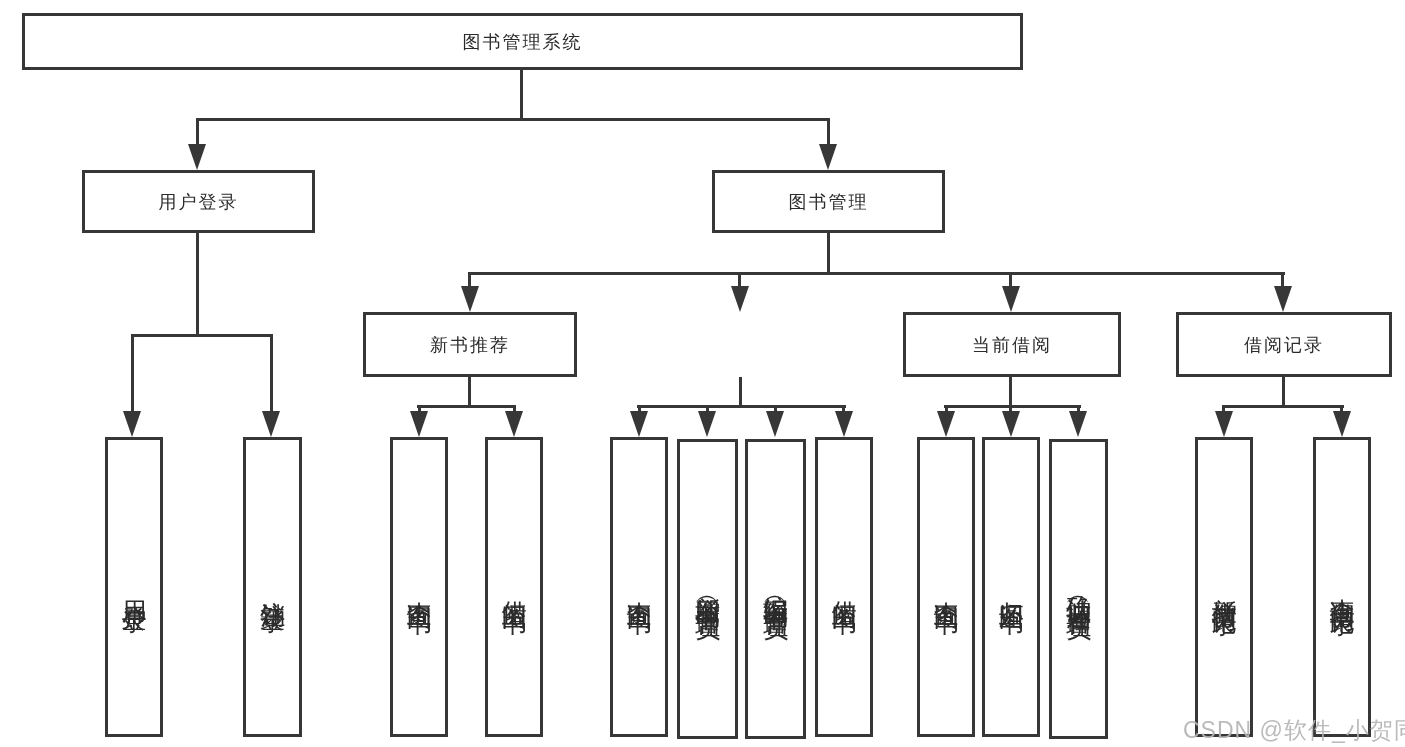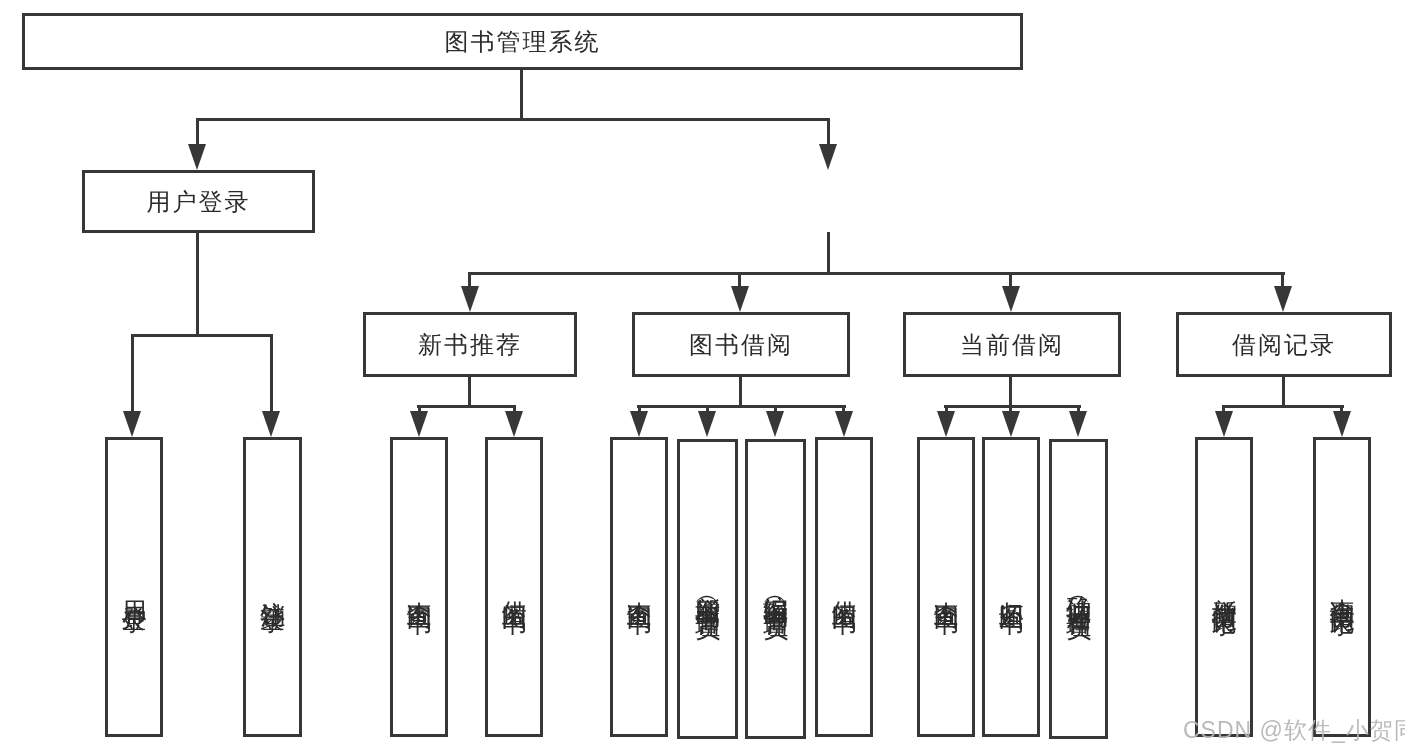--- a/index.html
+++ b/index.html
@@ -22,21 +22,21 @@
     overflow:hidden;
   }
   .box{
     position:absolute;
     box-sizing:border-box;
     border:3px solid var(--line);
     background:#fff;
     display:flex;
     align-items:center;
     justify-content:center;
-    font-size:24px;
+    font-size:18px;
     letter-spacing:2px;
     color:var(--text);
     z-index:2;
   }
   .vbox{
     font-size:25px;
     letter-spacing:3px;
   }
   .vbox .vtext{
     writing-mode:vertical-rl;
@@ -132,27 +132,27 @@
   <div class="arr" style="left:1215px;top:411px;"></div>
   <div class="arr" style="left:1333px;top:411px;"></div>
 
   <div class="box" style="left:22px;top:13px;width:1001px;height:57px;">
     <span>图书管理系统</span>
   </div>
 
   <div class="box" style="left:82px;top:170px;width:233px;height:63px;">
     <span>用户登录</span>
   </div>
+  <div class="box" style="left:712px;top:170px;width:233px;height:63px;">
+    <span>图书管理</span>
+  </div>
 
   <div class="box" style="left:363px;top:312px;width:214px;height:65px;">
     <span>新书推荐</span>
   </div>
-  <div class="box" style="left:632px;top:312px;width:218px;height:65px;">
-    <span>图书借阅</span>
-  </div>
   <div class="box" style="left:1176px;top:312px;width:216px;height:65px;">
     <span>借阅记录</span>
   </div>
   <div class="box" style="left:903px;top:312px;width:218px;height:65px;">
     <span>当前借阅</span>
   </div>
 
   <div class="box vbox" style="left:105px;top:437px;width:58px;height:300px;">
     <span class="vtext">用户登录</span>
   </div>

